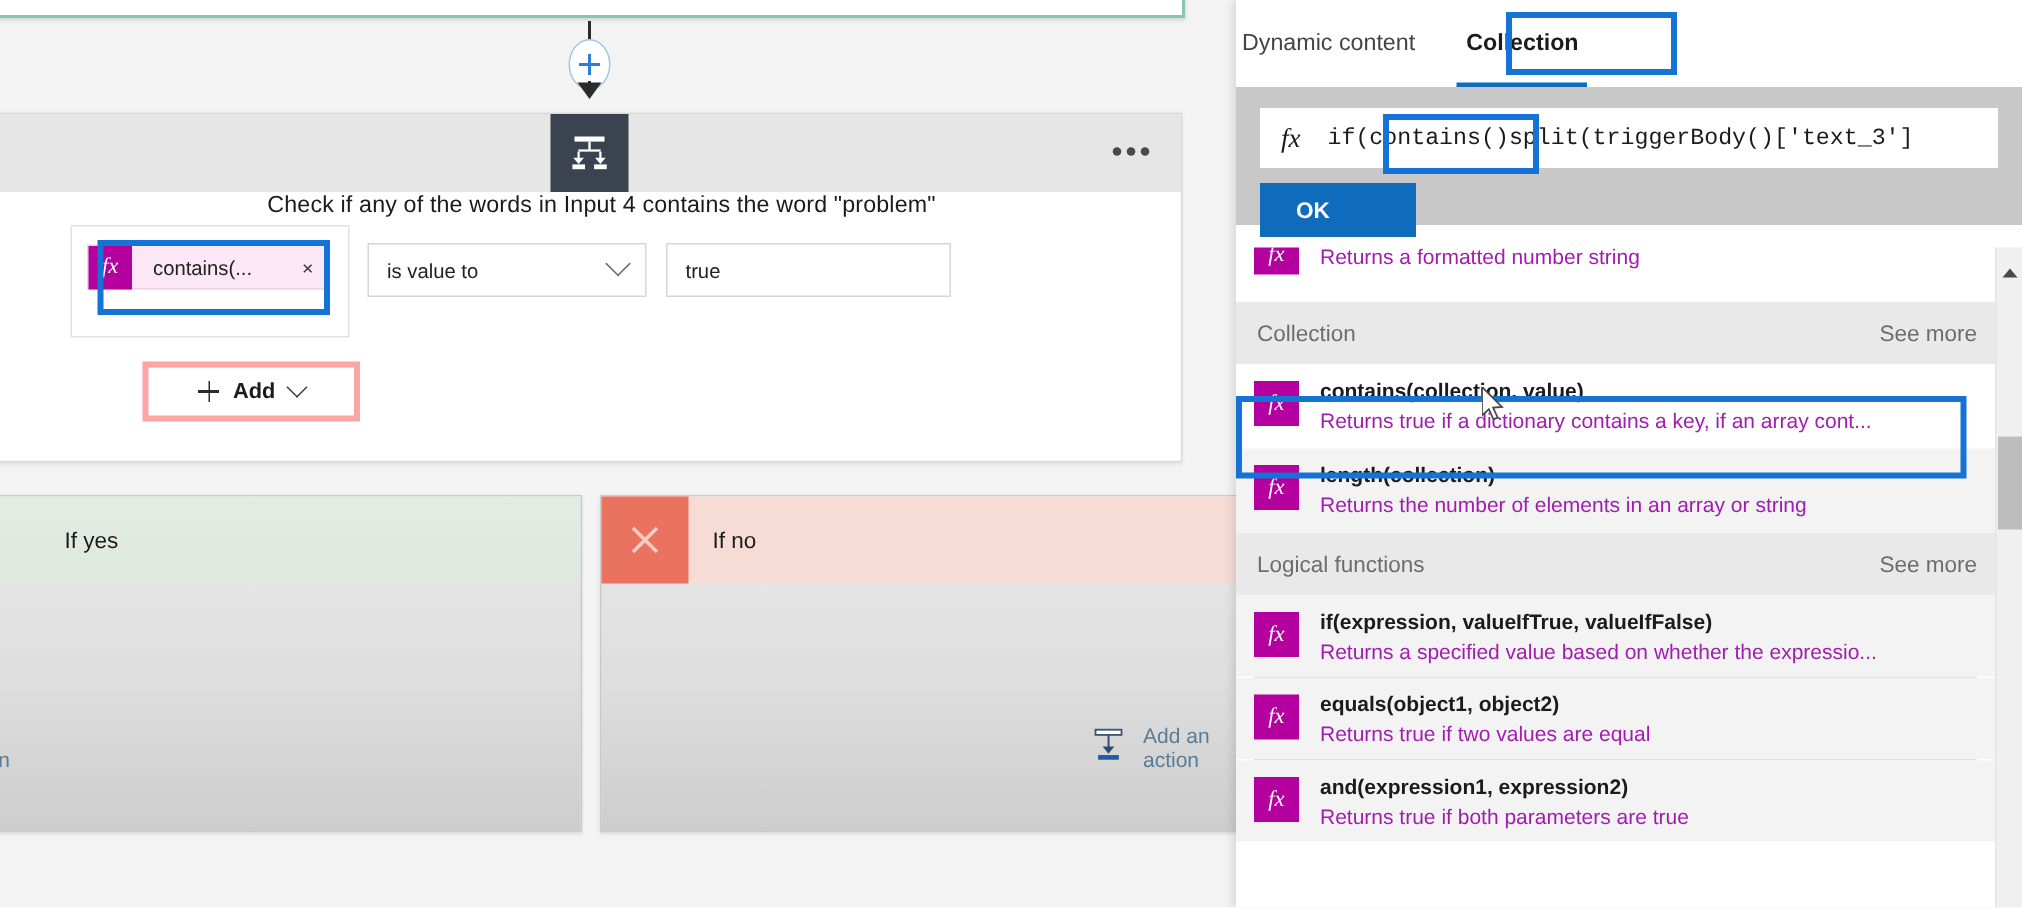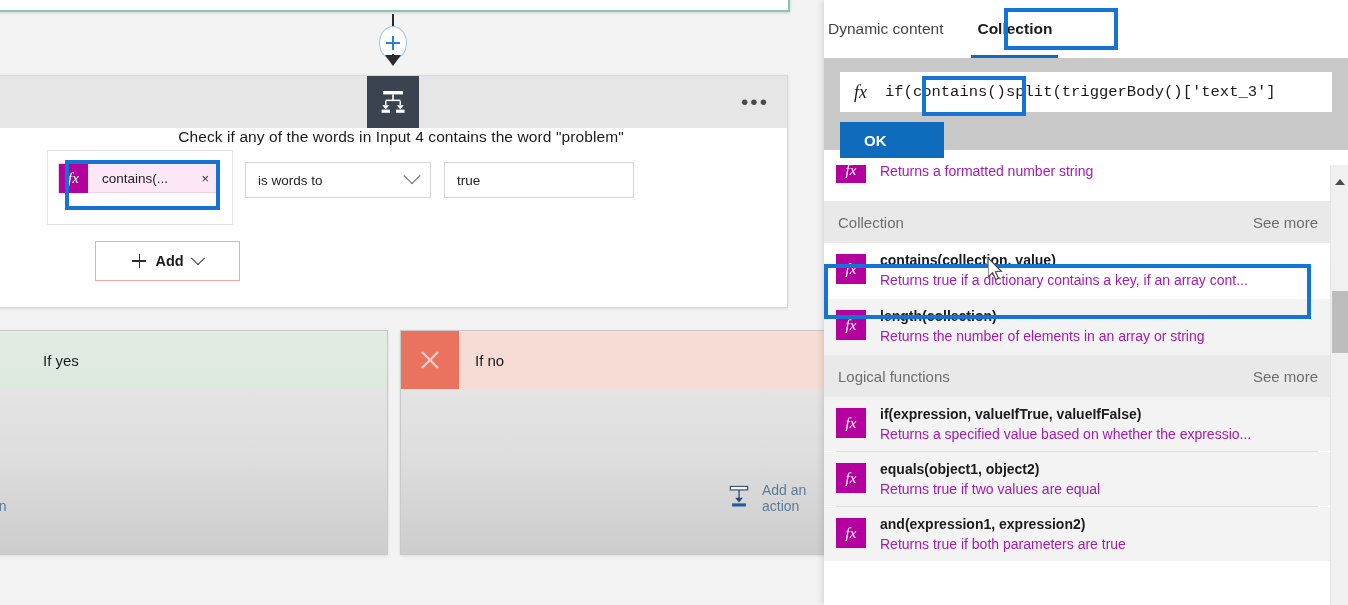--- a/index.html
+++ b/index.html
@@ -201,21 +201,21 @@
     background: #ffffff;
     margin-left: 13px;
     margin-top: 12px;
   }
   .value-text { margin-left: 12px; font-size: 13.5px; color: #222222; }
 
   .add-btn {
     margin-top: 16px;
     margin-left: 0px;
     width: 145px; height: 40px;
-    border: 1px solid #fca5a5;
+    border: 4px solid #fca5a5;
     box-sizing: border-box;
     background: #ffffff;
     display: flex;
     align-items: center;
     justify-content: center;
     gap: 9px;
   }
   .add-plus {
     position: relative;
     width: 14px; height: 14px;
@@ -499,21 +499,21 @@
           <div class="row-group">
             <div class="fx-chip">
               <div class="fx-badge">
                 <span>fx</span>
               </div>
               <div class="fx-chip-text">contains(...</div>
               <div class="fx-chip-x">×</div>
             </div>
           </div>
           <div class="select-box">
-            <div class="select-label">is words to</div>
+            <div class="select-label">is value to</div>
             <div class="chev"></div>
           </div>
           <div class="value-box">
             <div class="value-text">true</div>
           </div>
         </div>
         <div style="margin-left:48px;">
           <div class="add-btn">
             <span class="add-plus"></span>
             <span class="add-label">Add</span>

